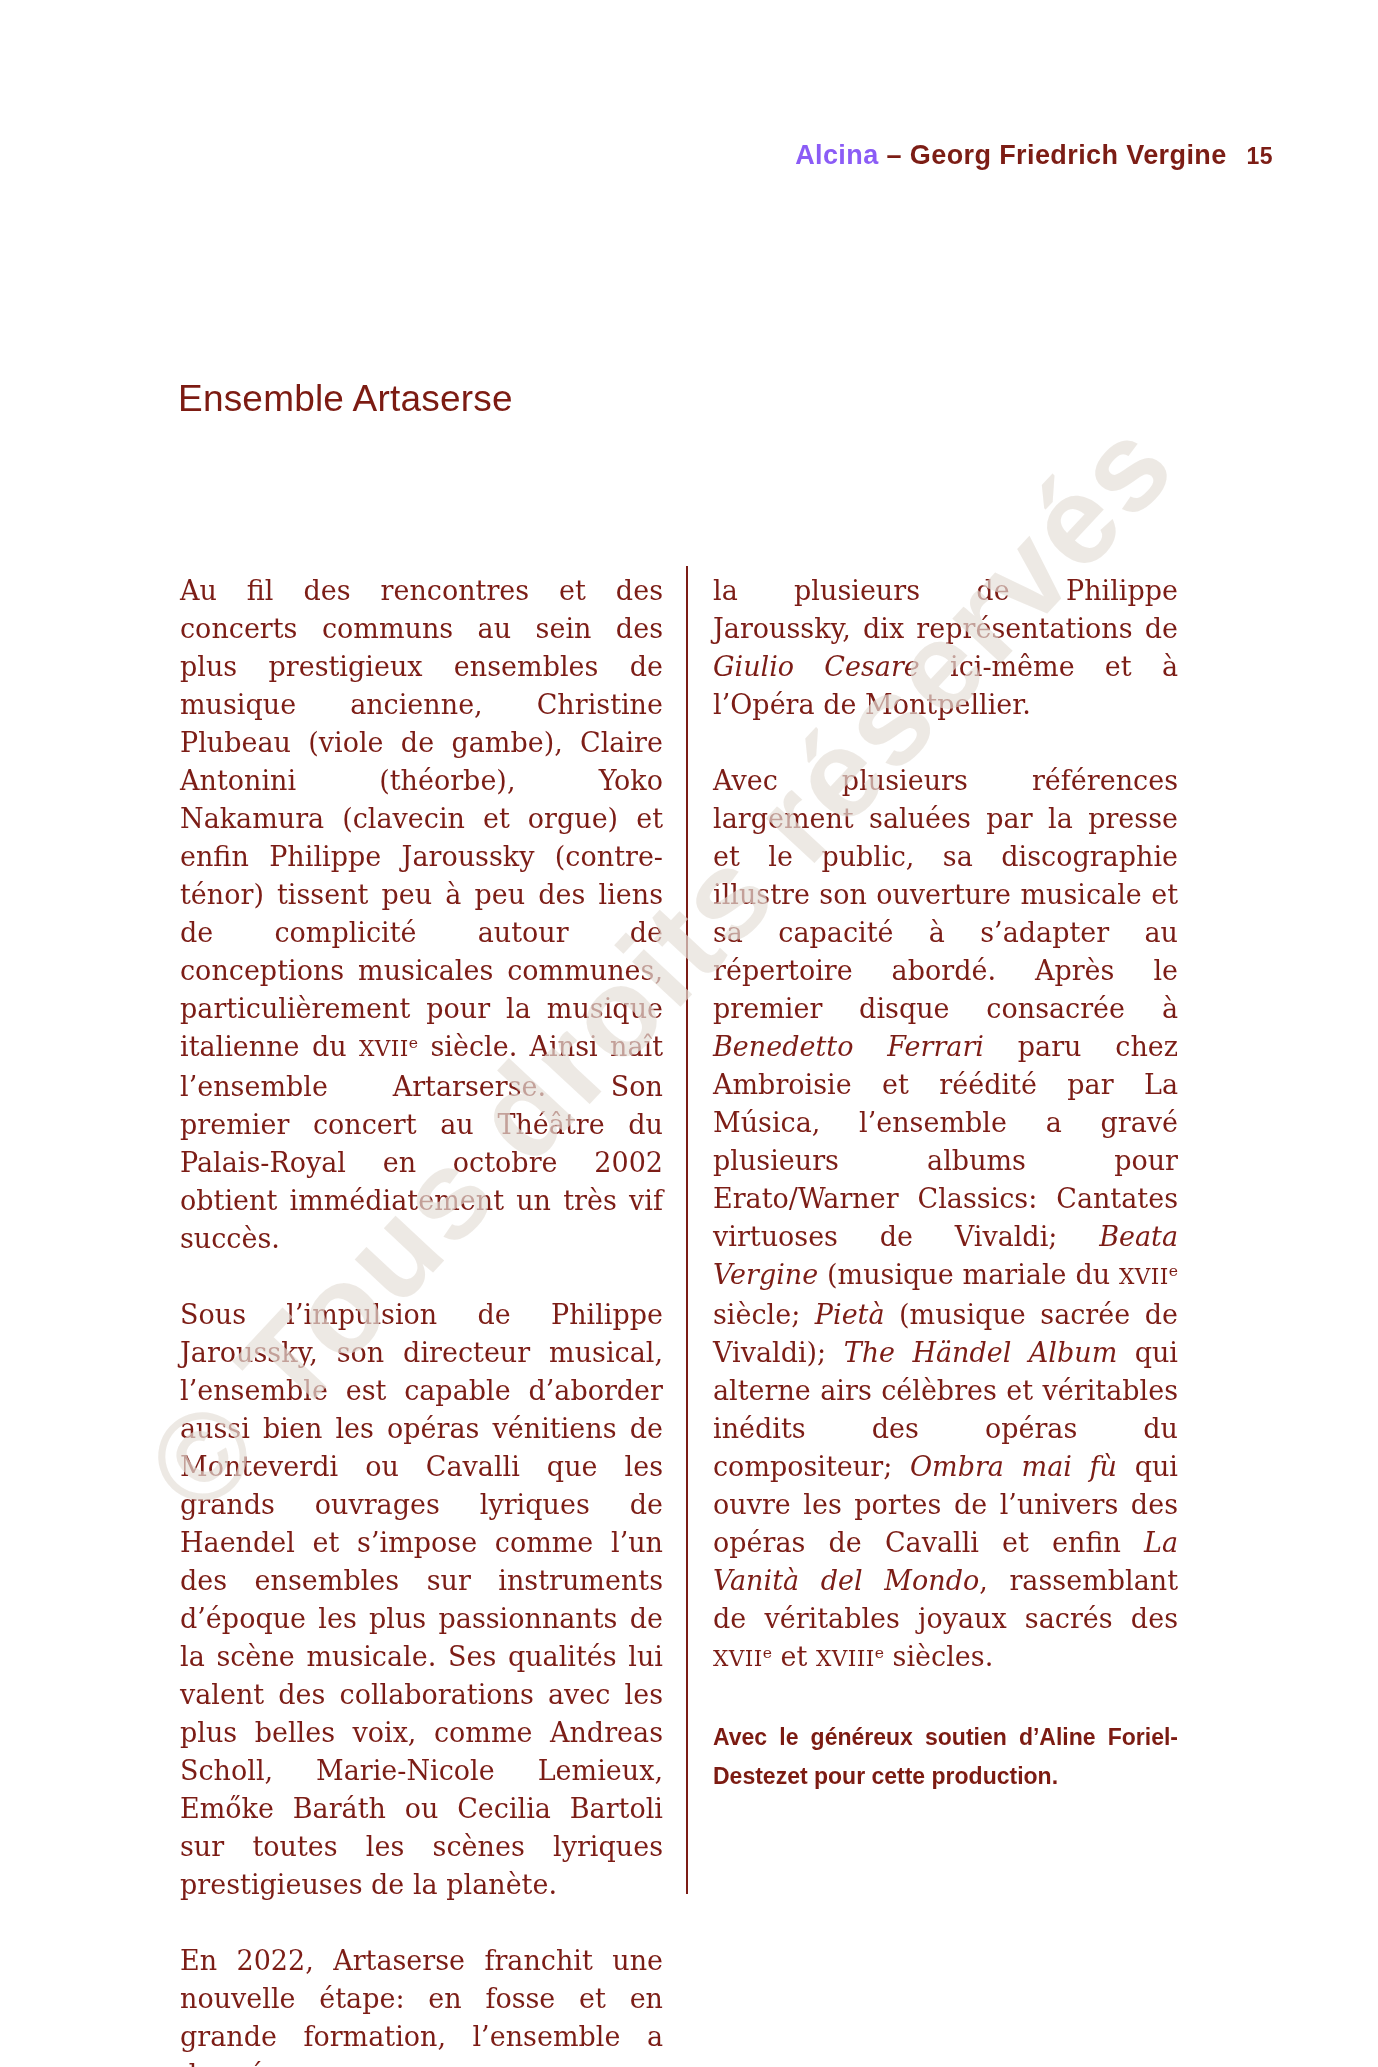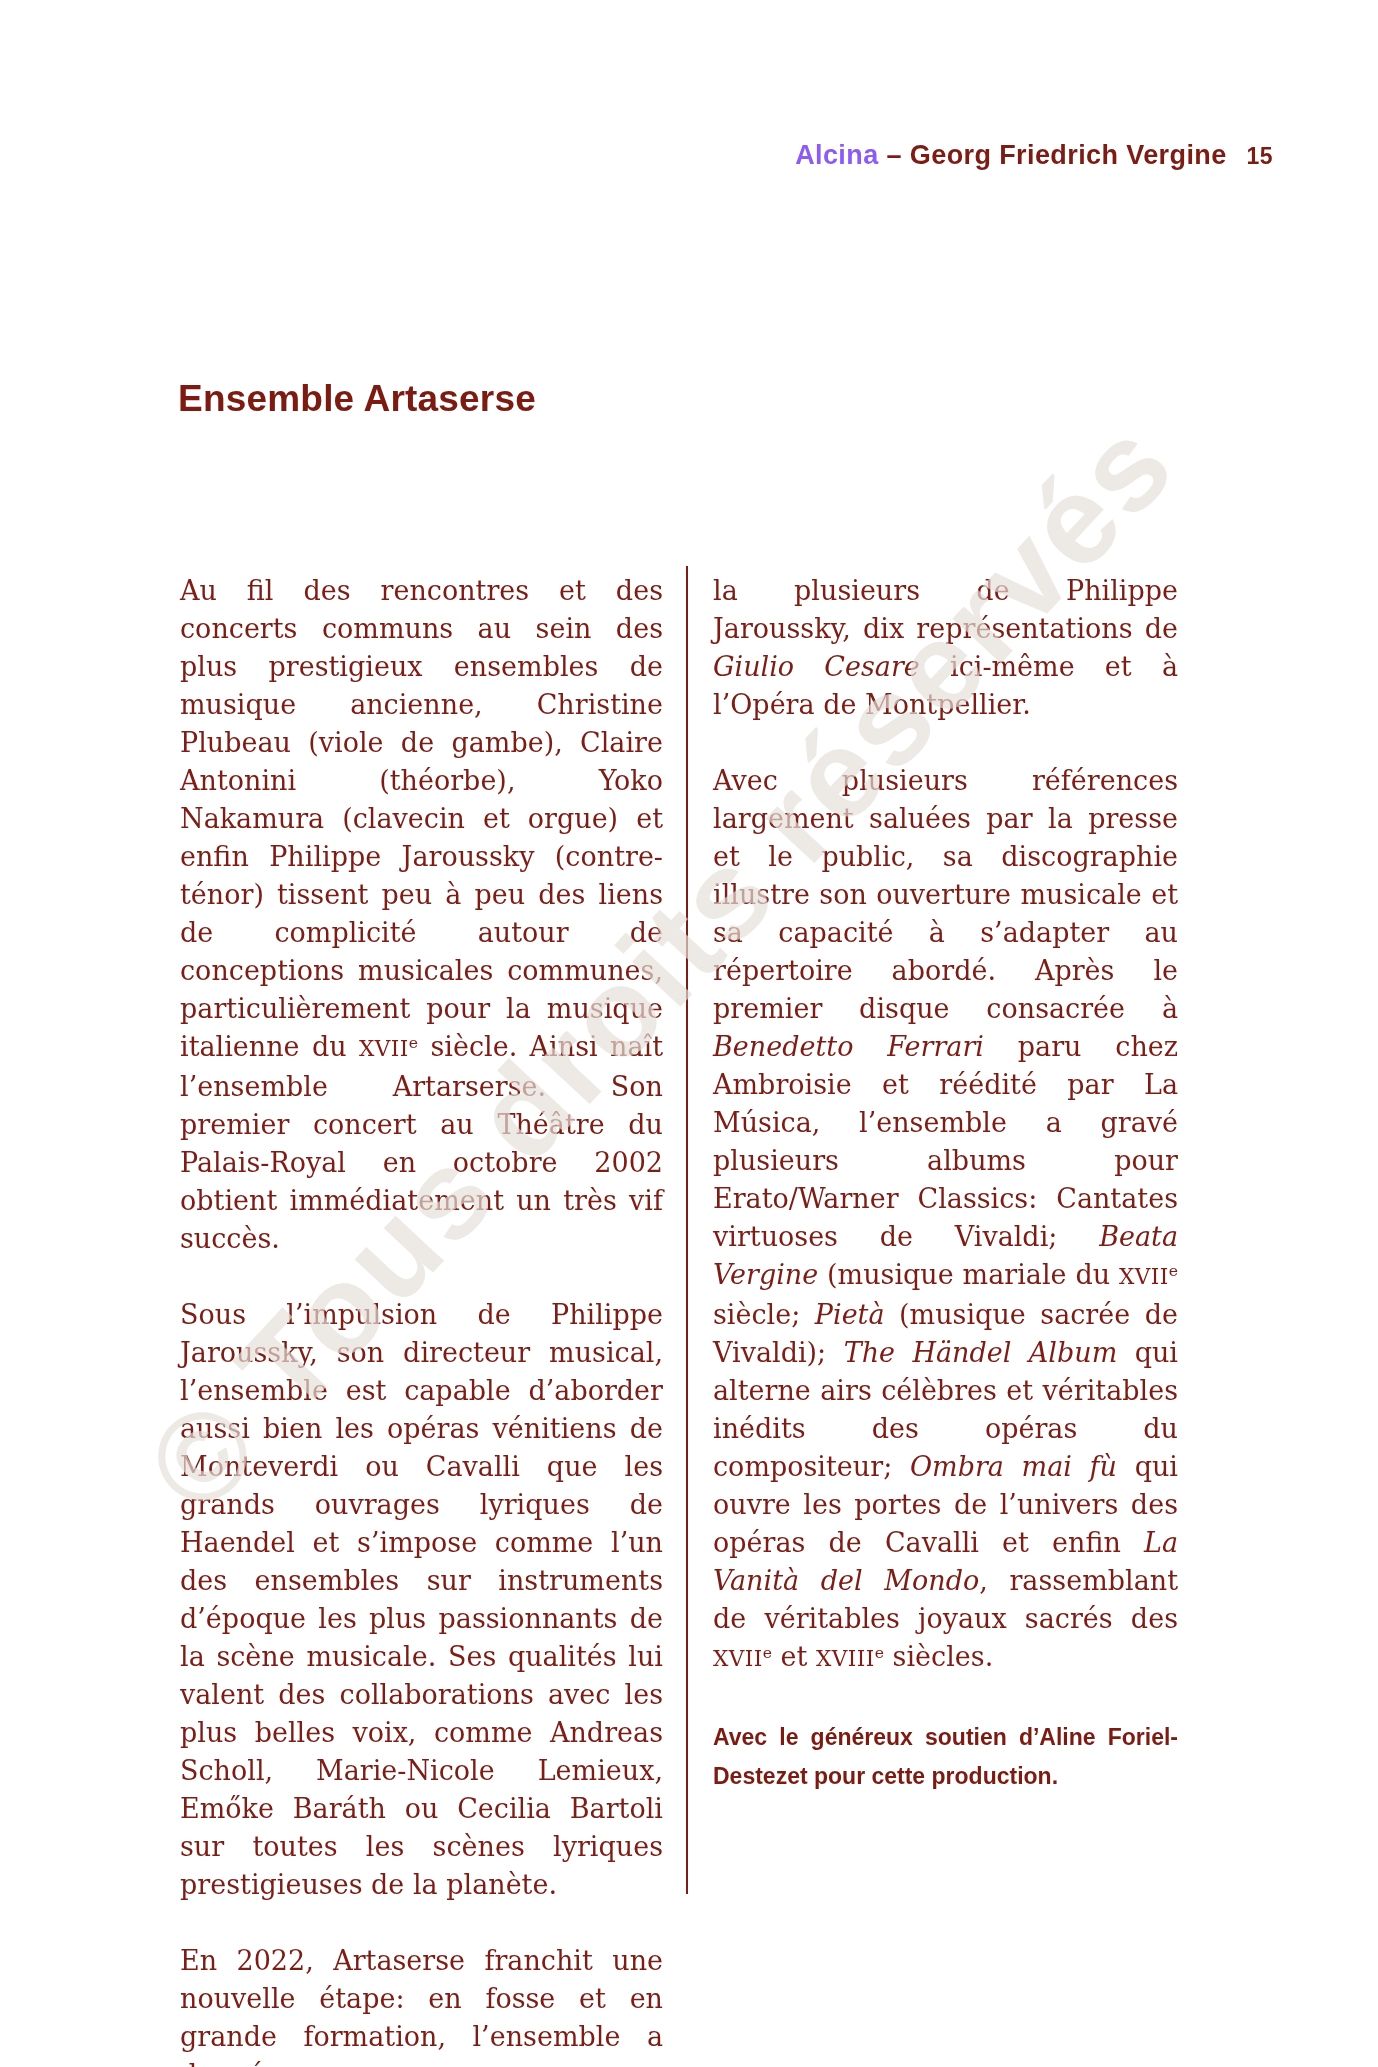--- a/index.html
+++ b/index.html
@@ -25,21 +25,21 @@
   }
   .page-header .opera{color:#8b5cf6;}
   .page-header .pagenum{margin-left:20px;font-size:23px;}
   
   .doc-title{
     position:absolute;
     top:378px;
     left:178px;
     margin:0;
     font-family:"Liberation Sans", sans-serif;
-    font-weight:700;
+    font-weight:400;
     font-size:37px;
     letter-spacing:0.2px;
     color:#7c1b12;
   }
   
   .col{
     position:absolute;
     top:568px;
     font-size:27px;
     line-height:38px;

